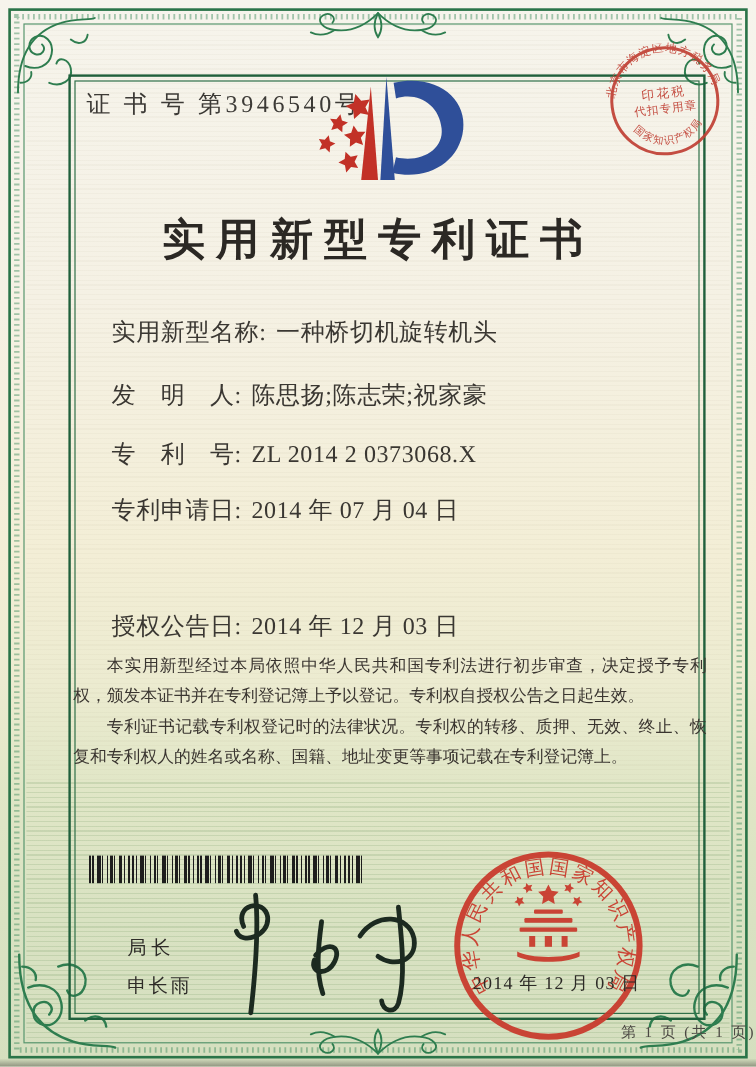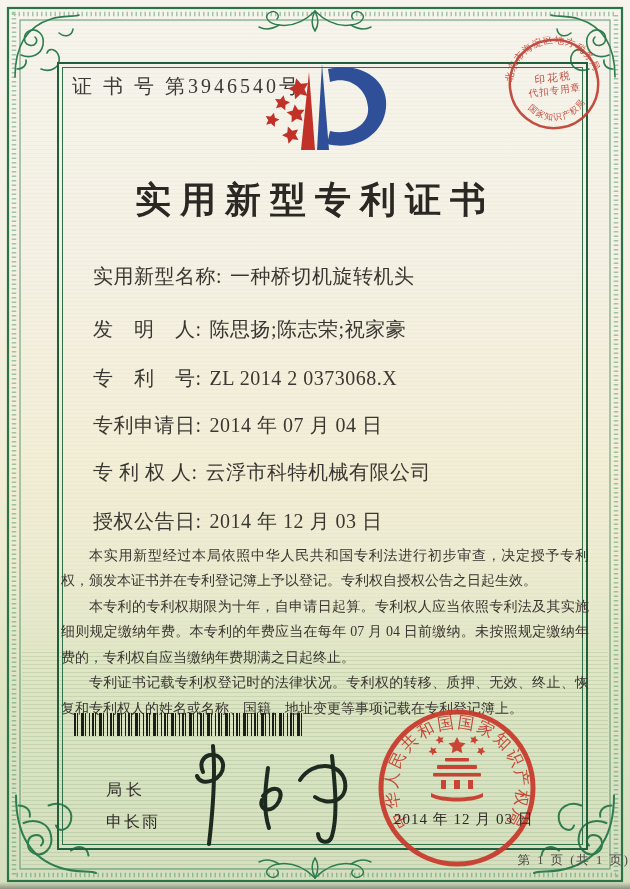--- a/index.html
+++ b/index.html
@@ -121,30 +121,26 @@
   </div>
   <div class="field f1">
     <span>发　明　人:</span><span class="val">陈思扬;陈志荣;祝家豪</span>
   </div>
   <div class="field f2">
     <span>专　利　号:</span><span class="val">ZL 2014 2 0373068.X</span>
   </div>
   <div class="field f3">
     <span>专利申请日:</span><span class="val">2014 年 07 月 04 日</span>
   </div>
-  <div class="field f4">
-    <span>专 利 权 人:</span><span class="val">云浮市科特机械有限公司</span>
-  </div>
   <div class="field f5">
     <span>授权公告日:</span><span class="val">2014 年 12 月 03 日</span>
   </div>
 
   <div class="body-text">
     <p>本实用新型经过本局依照中华人民共和国专利法进行初步审查，决定授予专利权，颁发本证书并在专利登记簿上予以登记。专利权自授权公告之日起生效。</p>
-    <p>本专利的专利权期限为十年，自申请日起算。专利权人应当依照专利法及其实施细则规定缴纳年费。本专利的年费应当在每年 07 月 04 日前缴纳。未按照规定缴纳年费的，专利权自应当缴纳年费期满之日起终止。</p>
     <p>专利证书记载专利权登记时的法律状况。专利权的转移、质押、无效、终止、恢复和专利权人的姓名或名称、国籍、地址变更等事项记载在专利登记簿上。</p>
   </div>
 
   <div class="barcode"></div>
 
   <svg class="big-seal" width="180" height="180" viewBox="0 0 180 180">
     <defs>
       <path id="sealArc" d="M40.9,124.4 A60,60 0 1 1 139.1,124.4"></path>
     </defs>
     <circle cx="90" cy="90" r="76" fill="none" stroke="#c9392b" stroke-width="5"></circle>

